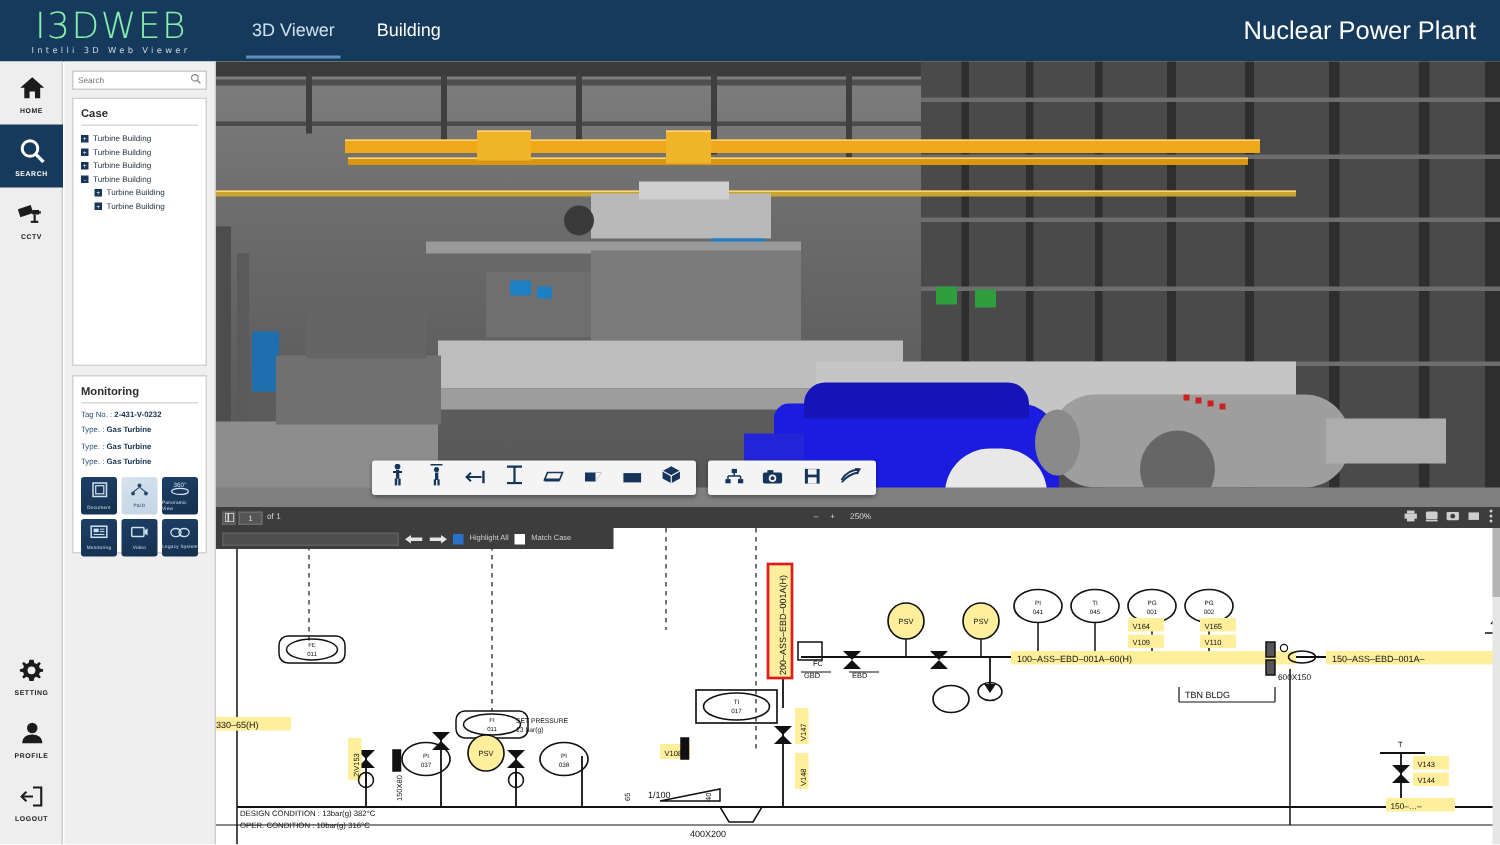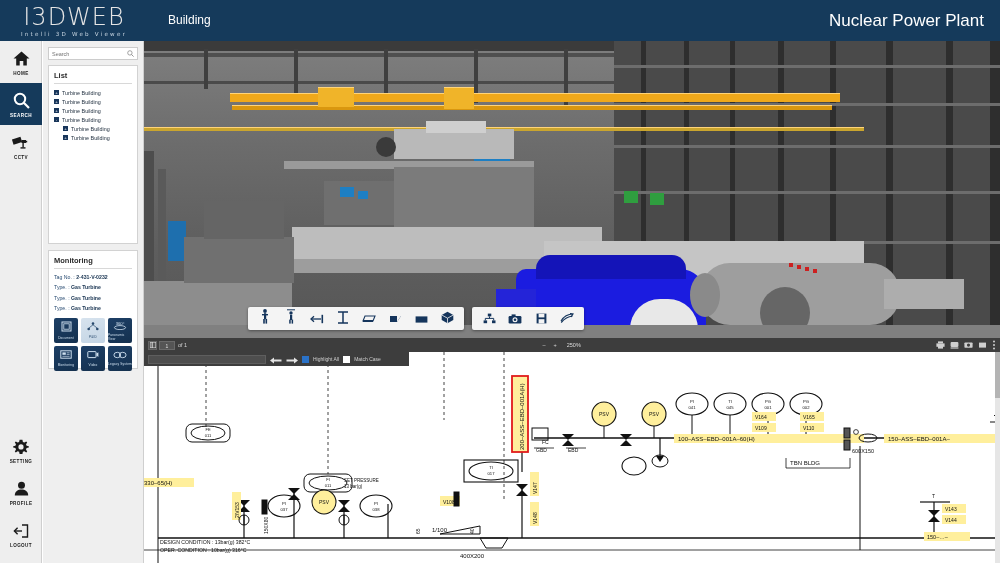--- a/index.html
+++ b/index.html
@@ -19,21 +19,21 @@
     display: flex; align-items: center;
   }
   .logo-wrap {
     width: 140px; height: 41px;
     display: flex; flex-direction: column;
     justify-content: center; align-items: center;
     padding-left: 8px;
   }
   .logo-main {
     font-size: 24px; font-weight: 300; letter-spacing: 1px;
-    color: #e5e5e5; line-height: 1;
+    color: #86efac; line-height: 1;
     font-family: "DejaVu Sans", sans-serif;
   }
   .logo-sub {
     font-size: 5.6px; letter-spacing: 2.2px;
     color: #c9d6e2; margin-top: 2px;
     font-family: "DejaVu Sans", sans-serif;
   }
   .nav-tabs { display: flex; align-items: center; height: 41px; margin-left: 14px; }
   .nav-tab {
     color: #ffffff; font-size: 12px; padding: 0 14px;
@@ -221,20 +221,21 @@
 <body>
 
 <div id="app">
 
   <div class="header">
     <div class="logo-wrap">
       <div class="logo-main">I3DWEB</div>
       <div class="logo-sub">Intelli 3D Web Viewer</div>
     </div>
     <div class="nav-tabs">
+      <div class="nav-tab active">3D Viewer</div>
       <div class="nav-tab">Building</div>
     </div>
     <div class="header-title">Nuclear Power Plant</div>
   </div>
 
   <div class="rail">
     <div class="rail-item">
       <span class="ic">
         <svg width="17" height="15" viewBox="0 0 17 15">
             <path d="M8.5 0.5 L16.5 7.5 L13.8 7.5 L13.8 14.5 L10.3 14.5 L10.3 10 L6.7 10 L6.7 14.5 L3.2 14.5 L3.2 7.5 L0.5 7.5 Z" fill="currentColor"></path>
@@ -302,21 +303,21 @@
       <input placeholder="Search" style="">
       <span class="mag">
         <svg width="7" height="7" viewBox="0 0 7 7">
             <circle cx="2.9" cy="2.9" r="2.2" fill="none" stroke="currentColor" stroke-width=".8"></circle>
             <line x1="4.5" y1="4.5" x2="6.6" y2="6.6" stroke="currentColor" stroke-width=".9"></line>
           </svg>
       </span>
     </div>
 
     <div class="card list-card">
-      <div class="card-title">List</div>
+      <div class="card-title">Case</div>
       <div class="tree-item">
         <span class="tbox">+</span>
         <span>Turbine Building</span>
       </div>
       <div class="tree-item">
         <span class="tbox">+</span>
         <span>Turbine Building</span>
       </div>
       <div class="tree-item">
         <span class="tbox">+</span>

